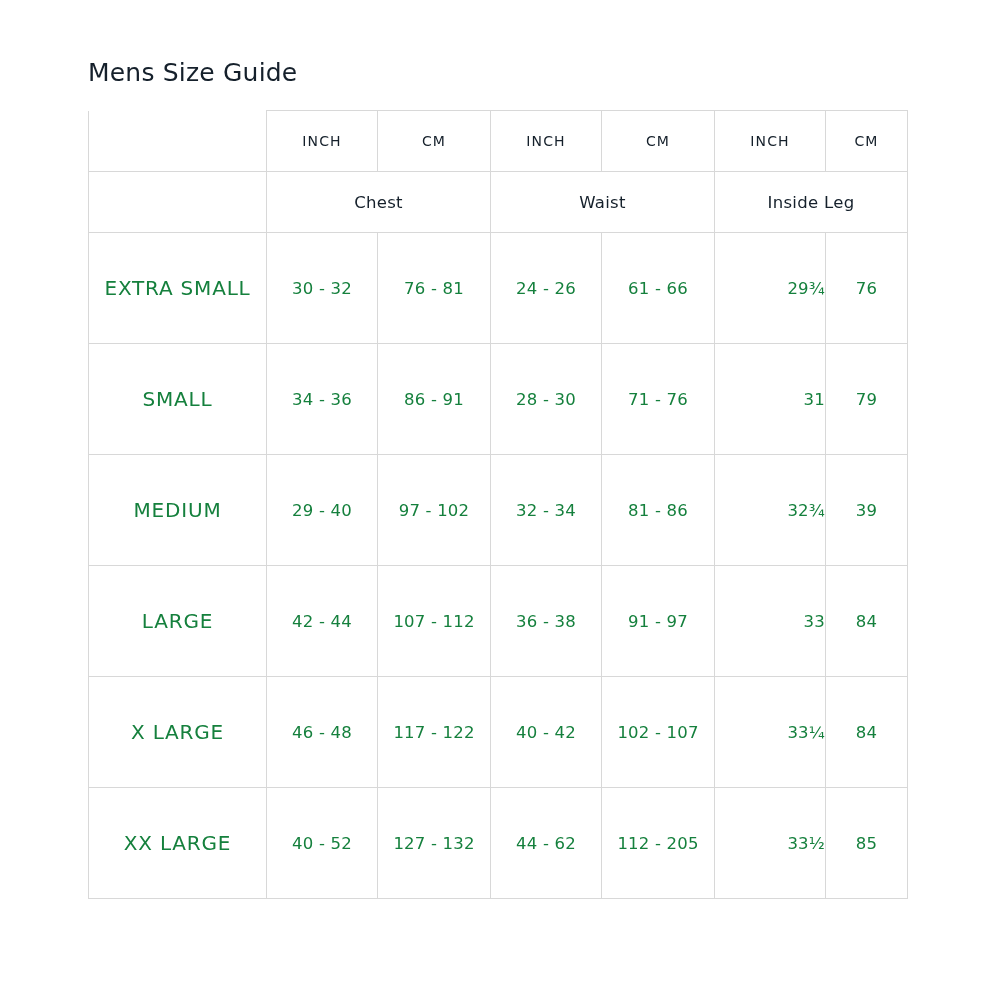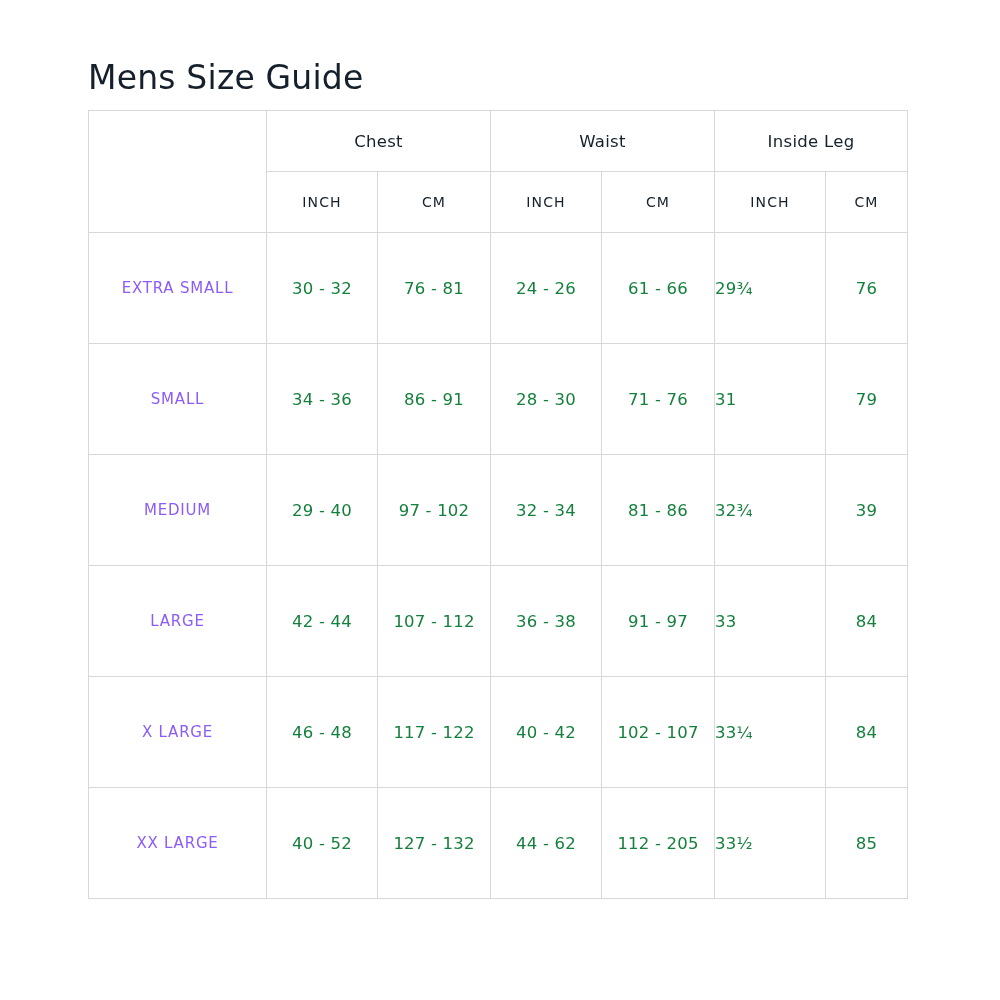--- a/index.html
+++ b/index.html
@@ -19,21 +19,21 @@
     position: absolute;
     left: 0;
     top: 0;
     width: 1000px;
     height: 1000px;
   }
   .title {
     position: absolute;
     left: 88px;
     top: 58px;
-    font-size: 33px;
+    font-size: 25px;
     font-weight: 400;
     color: #15202b;
     letter-spacing: 0.2px;
     font-family: "DejaVu Sans", sans-serif;
   }
   table.size-table {
     position: absolute;
     left: 88px;
     top: 110px;
     width: 780px;
@@ -75,33 +75,33 @@
   .blank-cell-2 {
     border-left: 1px solid #d8d8d8;
     border-right: 1px solid #d8d8d8;
     border-top: none !important;
     border-bottom: 1px solid #d8d8d8;
   }
   .data-row td {
     height: 110px;
   }
   .row-label {
-    font-size: 15px;
+    font-size: 20px;
     font-weight: bold;
-    color: #8b5cf6;
+    color: #15803d;
     letter-spacing: 0.8px;
   }
   .cell-val {
     font-size: 16.5px;
     color: #15803d;
     text-align: center;
     letter-spacing: 0.2px;
   }
   .cell-val.leftish {
-    text-align: left;
+    text-align: right;
     margin-top: 48px;
   }
 </style>
 </head>
 <body>
 
 <div class="page">
 
   <div class="title">Mens Size Guide</div>
 
@@ -110,33 +110,33 @@
       <col class="col-label">
       <col class="col-num">
       <col class="col-num-wide">
       <col class="col-num">
       <col class="col-num-wide">
       <col class="col-num">
       <col class="col-num-narrow">
     </colgroup>
     <thead>
       <tr>
-        <th class="blank-cell"></th>
-        <th class="group-head" colspan="2">Chest</th>
-        <th class="group-head" colspan="2">Waist</th>
-        <th class="group-head" colspan="2">Inside Leg</th>
-      </tr>
-      <tr>
         <th class="blank-cell-2"></th>
         <th class="unit-head">INCH</th>
         <th class="unit-head">CM</th>
         <th class="unit-head">INCH</th>
         <th class="unit-head">CM</th>
         <th class="unit-head">INCH</th>
         <th class="unit-head">CM</th>
+      </tr>
+      <tr>
+        <th class="blank-cell"></th>
+        <th class="group-head" colspan="2">Chest</th>
+        <th class="group-head" colspan="2">Waist</th>
+        <th class="group-head" colspan="2">Inside Leg</th>
       </tr>
     </thead>
     <tbody>
       <tr class="data-row">
         <td class="row-label">EXTRA SMALL</td>
         <td class="cell-val">30 - 32</td>
         <td class="cell-val">76 - 81</td>
         <td class="cell-val">24 - 26</td>
         <td class="cell-val">61 - 66</td>
         <td class="cell-val leftish">29¾</td>

